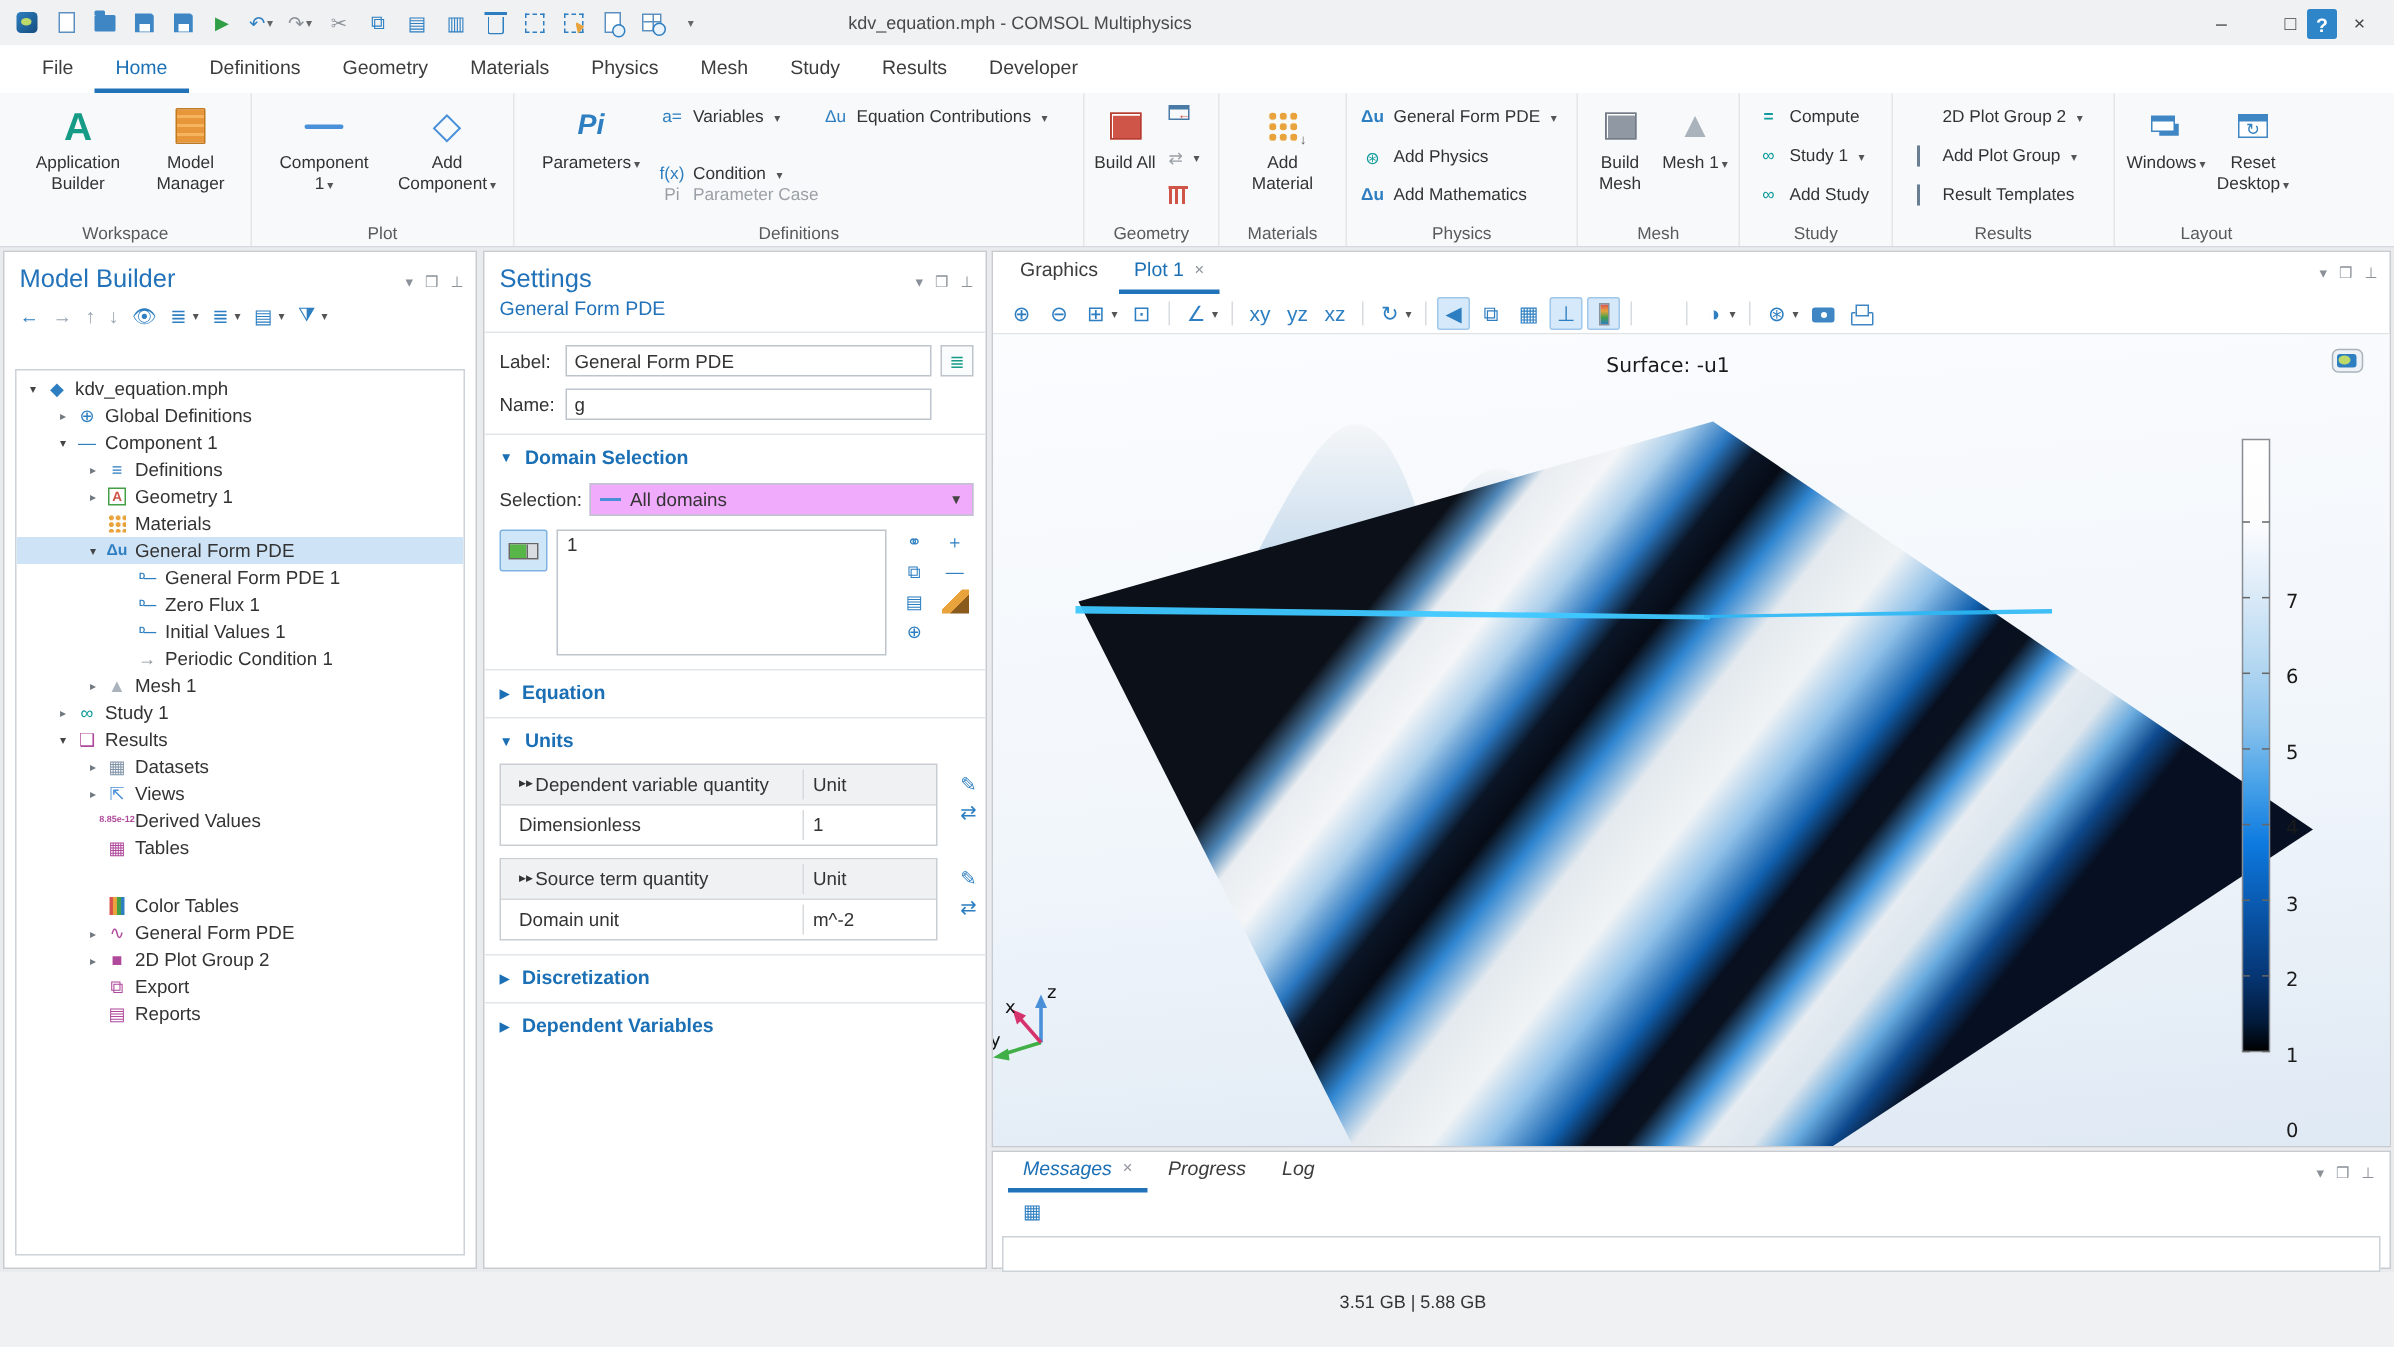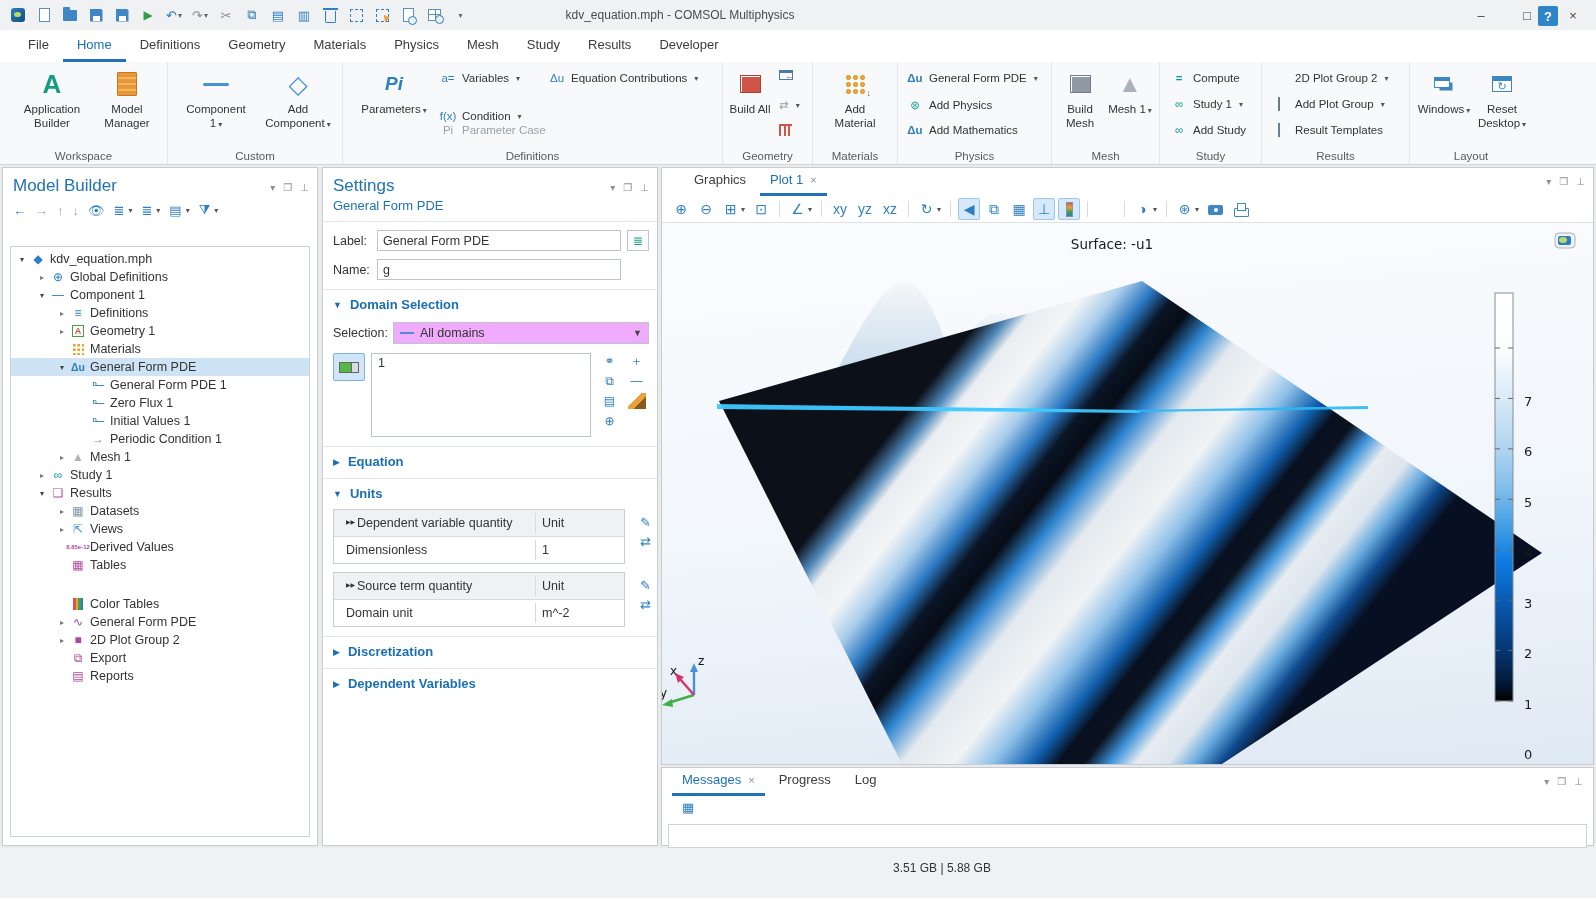--- a/index.html
+++ b/index.html
@@ -122,21 +122,21 @@
   .utable .hrow { display:flex; background:#f0f1f3; border-bottom:1px solid #d6dadd; font-weight:normal; }
   .utable .hrow div:first-child::before { content:"▶▶ "; font-size:6px; vertical-align:3px; color:#333; }
   .utable .row { display:flex; }
   .utable div { padding:3px 6px; }
   .utable .c1 { width:196px; border-right:1px solid #d6dadd; }
   .utable .c2 { flex:1; }
   .utable .edit { background:#fff; }
   .uicons { position:absolute; right:6px; display:flex; flex-direction:column; gap:4px; color:#2e7fc1; font-size:13px; }
 
   
-  .gtabs { height:28px; display:flex; align-items:flex-end; padding-left:22px; gap:4px; position:relative; }
+  .gtabs { height:28px; display:flex; align-items:flex-end; padding-left:8px; gap:4px; position:relative; }
   .gtab { padding:4px 10px 6px 10px; font-size:13px; color:#3c3c3c; border-bottom:3px solid transparent; display:flex; gap:7px; align-items:center; }
   .gtab.active { color:#1a6fb5; border-bottom-color:#2272b9; }
   .gtab .x { color:#8a9198; font-size:11px; }
   .gtoolbar { height:27px; border-bottom:1px solid #e0e3e6; display:flex; align-items:center; padding-left:8px; gap:3px; }
   .gsep { width:1px; height:16px; background:#d7dbdf; margin:0 4px; }
   .gtool { height:22px; min-width:22px; display:flex; align-items:center; justify-content:center; border:1px solid transparent; border-radius:2px; padding:0 1px; }
   .gtool.active { background:#d6e9fa; border-color:#9ec7ea; }
   .gtool .dd { font-size:8px; color:#555; margin-left:2px; }
   .gi { display:flex; align-items:center; justify-content:center; width:17px; height:17px; color:#2e7fc1; font-size:14px; }
   .gi-color-legend::before { content:""; width:5px; height:13px; background:linear-gradient(#d9534f,#e8a33d,#43a047,#2e7fc1); border:1px solid #8a9198; }
@@ -144,21 +144,21 @@
   .gi-image-snapshot::before { content:""; position:absolute; left:1px; top:4px; width:15px; height:10px; background:#3e87c4; border-radius:2px; }
   .gi-image-snapshot::after { content:""; position:absolute; left:7px; top:7px; width:4px; height:4px; background:#fff; border-radius:50%; }
   .gi-print { position:relative; }
   .gi-print::before { content:""; position:absolute; left:2px; top:7px; width:13px; height:7px; border:1.4px solid #3e87c4; border-radius:1px; }
   .gi-print::after { content:""; position:absolute; left:5px; top:2px; width:7px; height:6px; background:#fff; border:1.2px solid #3e87c4; }
   .plot { position:absolute; left:0; top:55px; width:931px; height:541px; background:linear-gradient(175deg,#fbfcfe 0%,#f1f6fb 55%,#dfe9f4 100%); overflow:hidden; }
   .plot-title { position:absolute; left:450px; top:13px; transform:translateX(-50%); font-size:13.5px; color:#1a1a1a; font-family:"DejaVu Sans",sans-serif; }
   .cbtick { position:absolute; font-size:13px; color:#1a1a1a; font-family:"DejaVu Sans",sans-serif; }
 
   
-  .msg-tabs { height:27px; display:flex; align-items:flex-start; padding-left:10px; gap:4px; }
+  .msg-tabs { height:27px; display:flex; align-items:flex-end; padding-left:10px; gap:4px;font-style:italic; }
   .msgbar { height:24px; display:flex; align-items:center; gap:10px; padding-left:10px; }
   .msgbox { position:absolute; left:6px; right:6px; top:56px; height:24px; border:1px solid #ccd2d8; background:#fff; }
   .statusbar { position:absolute; left:0; top:848px; width:1596px; height:50px; background:#f0f1f3; }
   .statustext { position:absolute; left:942px; top:13px; transform:translateX(-50%); font-size:12px; color:#333; }
 </style>
 </head>
 <body>
 
 <div class="titlebar">
   <div class="qat" id="qat">
@@ -265,21 +265,21 @@
           <span class="ic-line"></span>
         </div>
       <div class="rlb"><span>Component 1</span><span class="caret">▾</span></div>
     </div>
     <div class="rbtn" style="left:92px;width:76px">
       <div class="ric">
           <span class="ic-dia">◇</span>
         </div>
       <div class="rlb"><span>Add Component</span><span class="caret">▾</span></div>
     </div>
-    <div class="glabel">Custom</div>
+    <div class="glabel">Plot</div>
   </div>
 
   <div class="rgroup" style="left:343px;width:380px">
     <div class="rbtn" style="left:18px;width:66px">
       <div class="ric">
           <span class="ic-Pi">Pi</span>
         </div>
       <div class="rlb"><span>Parameters</span><span class="caret">▾</span></div>
     </div>
     <div class="rsm" style="left:96px;top:10px">

